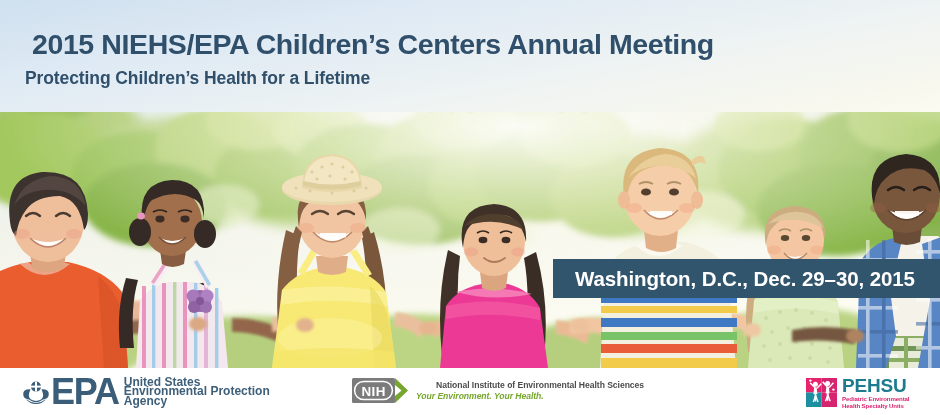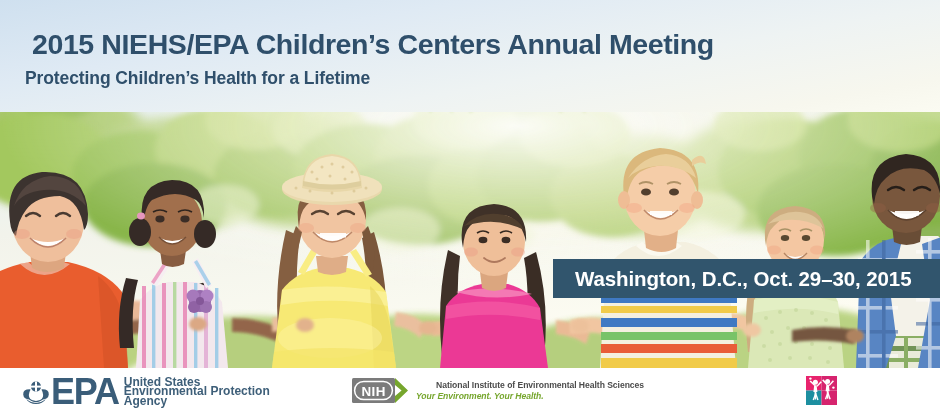--- a/index.html
+++ b/index.html
@@ -561,21 +561,21 @@
       <rect x="0" y="0" width="940" height="368" fill="#fff8e0" opacity="0.08"></rect>
     </svg>
   </div>
 
   <div id="header">
     <div id="title">2015 NIEHS/EPA Children’s Centers Annual Meeting</div>
     <div id="subtitle">Protecting Children’s Health for a Lifetime</div>
   </div>
 
   <div id="location-banner">
-    <span id="location-text">Washington, D.C., Oct. 29–30, 2015</span>
+    <span id="location-text">Washington, D.C., Dec. 29–30, 2015</span>
   </div>
 
   <div id="footer"></div>
 
   <div id="epa-logo">
     <span id="epa-seal">
       <svg width="28" height="28" viewBox="0 0 28 28" xmlns="http://www.w3.org/2000/svg">
         <g fill="#3a5d79">
 
           <circle cx="14" cy="8.6" r="5.1"></circle>
@@ -638,15 +638,20 @@
           <path d="M20.6 9.2 L 16.2 4.4 L 17.3 3.2 L 21.6 8 Z"></path>
           <path d="M22.6 9.2 L 26.8 4.2 L 28 5.2 L 23.6 10 Z"></path>
           <path d="M21.8 15.2 L 18.8 23 L 20.2 23.4 L 22.4 16.8 Z"></path>
           <path d="M22 15.2 L 24.8 23 L 23.4 23.4 L 21.2 16.8 Z"></path>
         </g>
 
         <circle cx="4.4" cy="2.6" r="1.2" fill="#ffffff"></circle>
         <circle cx="27.4" cy="11.6" r="1.2" fill="#ffffff"></circle>
       </svg>
     </span>
+    <span id="pehsu-text">
+      <div id="pehsu-word">PEHSU</div>
+      <div id="pehsu-tag1">Pediatric Environmental</div>
+      <div id="pehsu-tag2">Health Specialty Units</div>
+    </span>
   </div>
 
 </div>
 
 </body></html>

